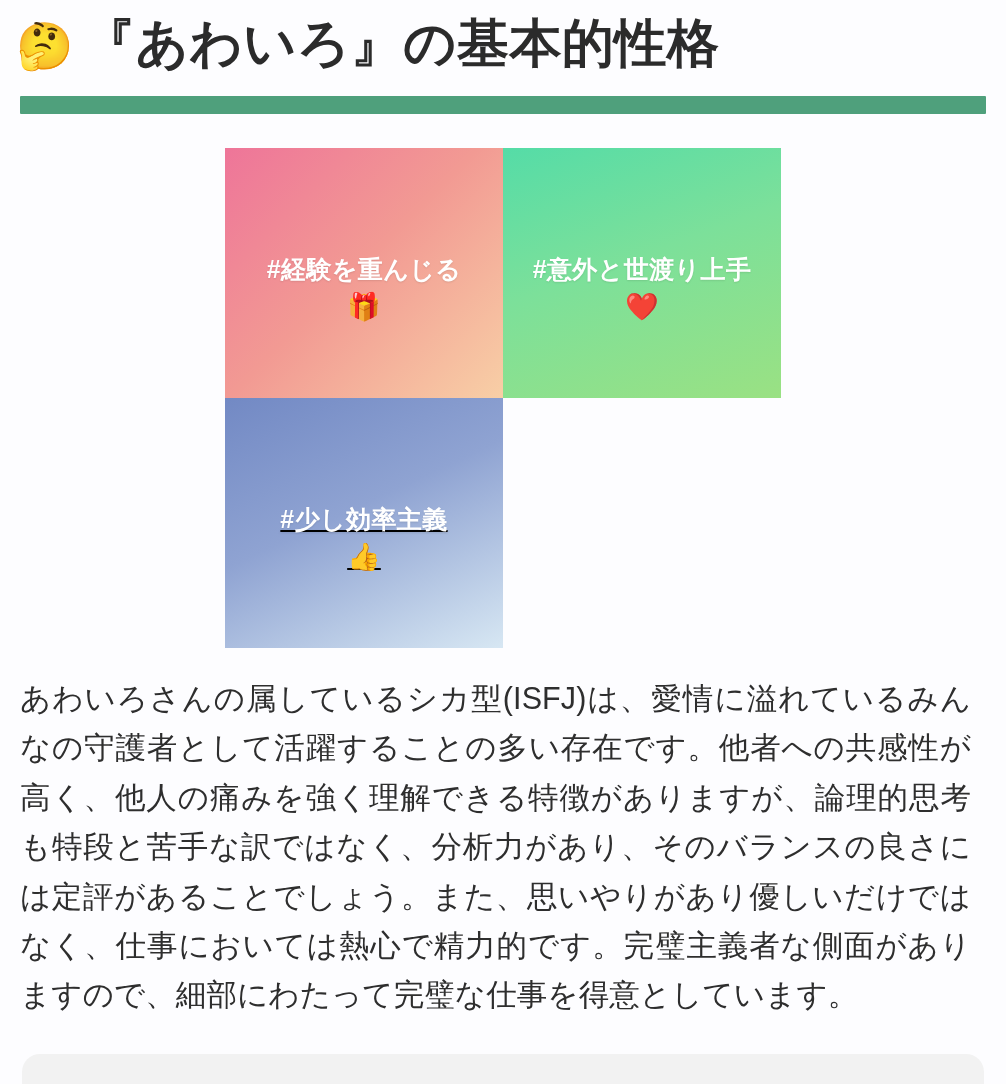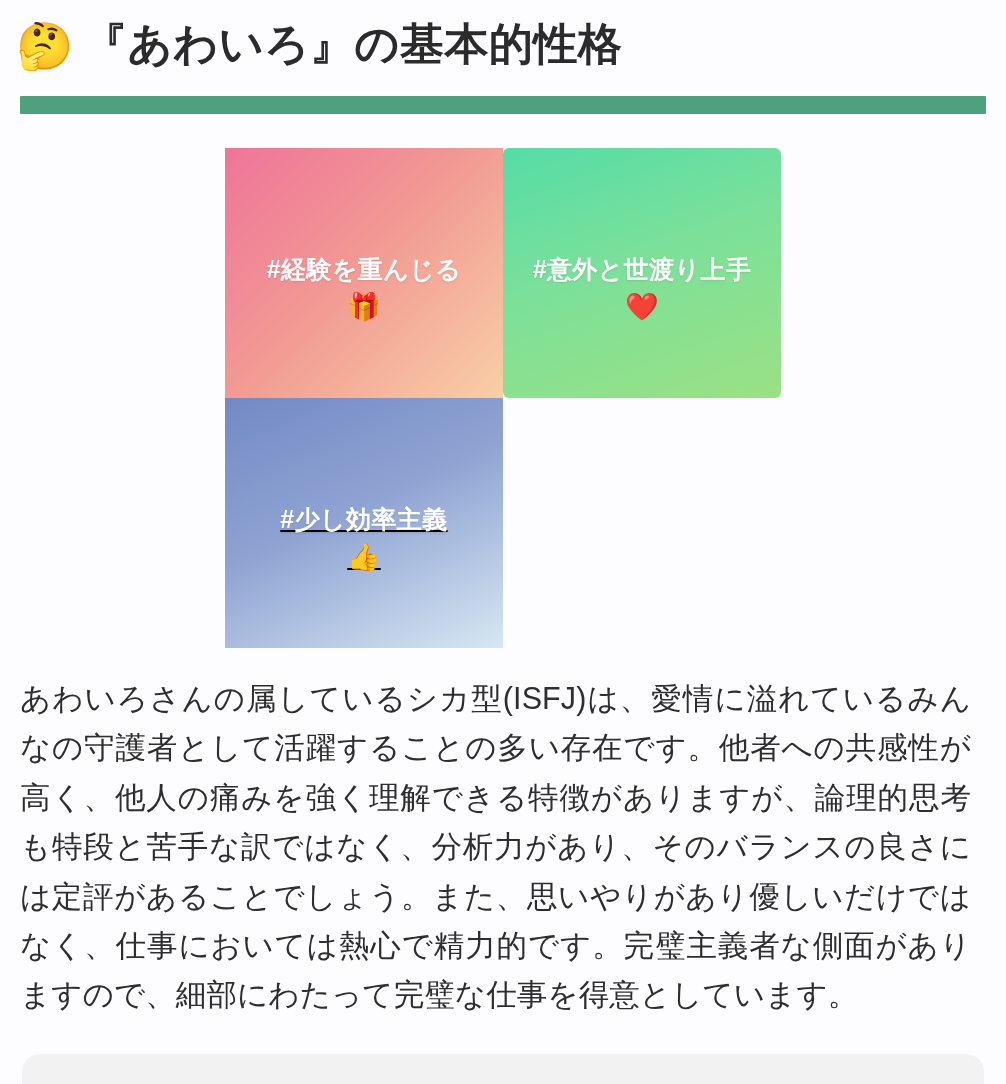--- a/index.html
+++ b/index.html
@@ -33,21 +33,21 @@
     height: 70px;
     box-sizing: border-box;
   }
   .header-emoji {
     font-size: 46px;
     line-height: 1;
     display: inline-block;
     transform: translateY(2px);
   }
   .header-title {
-    font-size: 44px;
+    font-size: 52px;
     font-weight: 700;
     color: #2b2b2b;
     letter-spacing: 0.5px;
     white-space: nowrap;
     line-height: 1.1;
   }
 
   
   .accent-bar {
     margin: 26px 20px 0 20px;
@@ -93,21 +93,21 @@
     line-height: 1.2;
     text-shadow: 0 1px 2px rgba(0,0,0,0.10);
   }
   .quad-emoji {
     font-size: 27px;
     line-height: 1;
     margin-top: 10px;
   }
 
   .quad-tl { background: linear-gradient(135deg, #ee7599 0%, #f29a93 48%, #f8cfa6 100%); }
-  .quad-tr { background: linear-gradient(160deg, #55dca7 0%, #7ce09a 45%, #9ae183 100%); border-radius: 6px; }
+  .quad-tr { background: linear-gradient(160deg, #55dca7 0%, #7ce09a 45%, #9ae183 100%); }
   .quad-bl { background: linear-gradient(155deg, #7289c4 0%, #8fa3d2 45%, #d7e7f3 100%); text-decoration: underline; }
   .quad-br { background: linear-gradient(170deg, #f1f566 0%, #bdee72 40%, #63d965 100%); }
 
   
   .description {
     margin: 26px 35px 0 20px;
     font-size: 30.5px;
     line-height: 1.62;
     color: #2e2e2e;
     letter-spacing: 0.1px;

